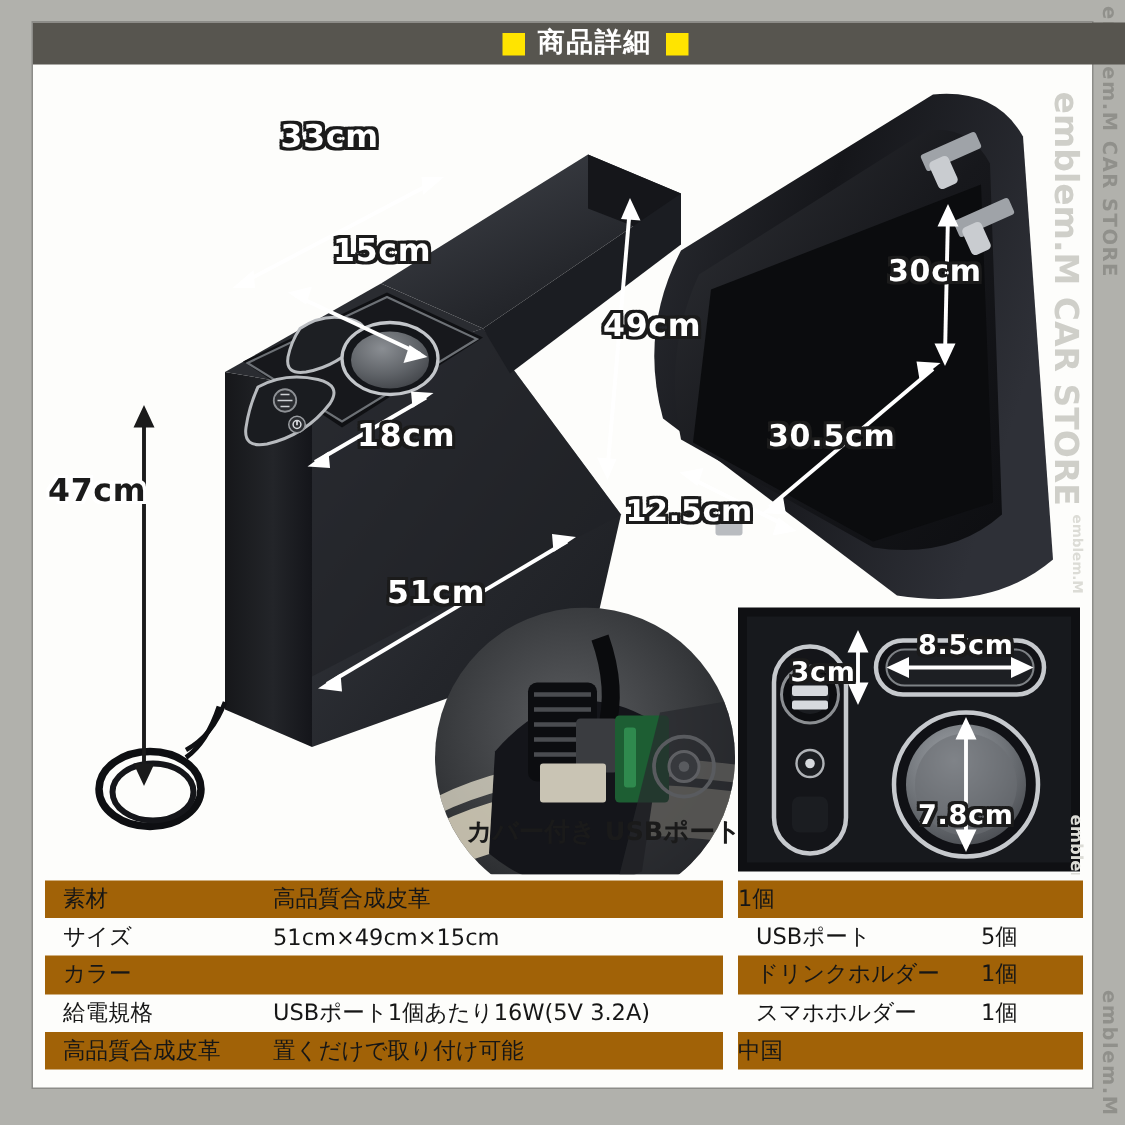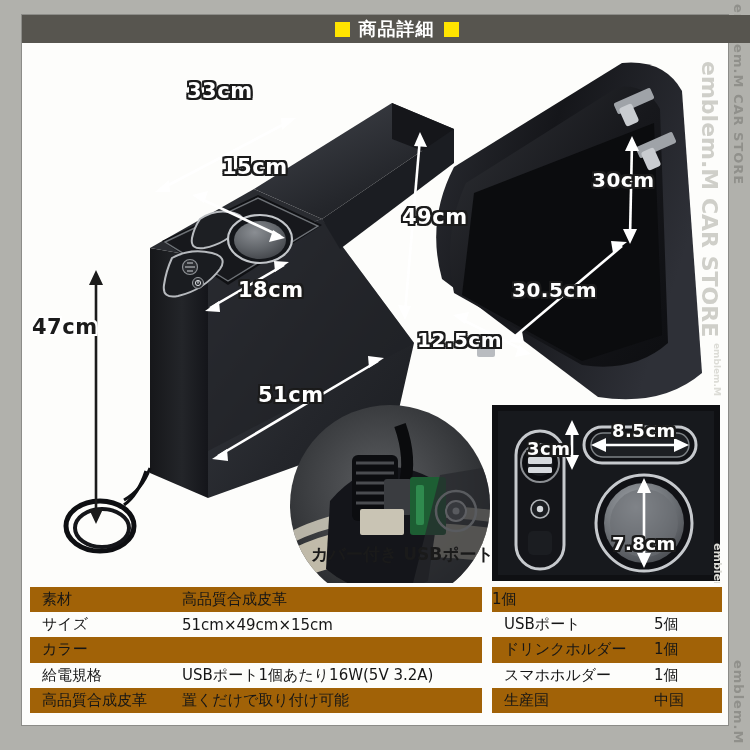--- a/index.html
+++ b/index.html
@@ -367,20 +367,19 @@
         </div>
         <div class="trow alt">
           <span class="tkey">ドリンクホルダー</span>
           <span class="tval">1個</span>
         </div>
         <div class="trow">
           <span class="tkey">スマホホルダー</span>
           <span class="tval">1個</span>
         </div>
         <div class="trow alt">
-          <span class="tkey">生産国</span>
           <span class="tval">中国</span>
         </div>
       </div>
 
     </div>
   </div>
 </div>
 
 </body></html>

